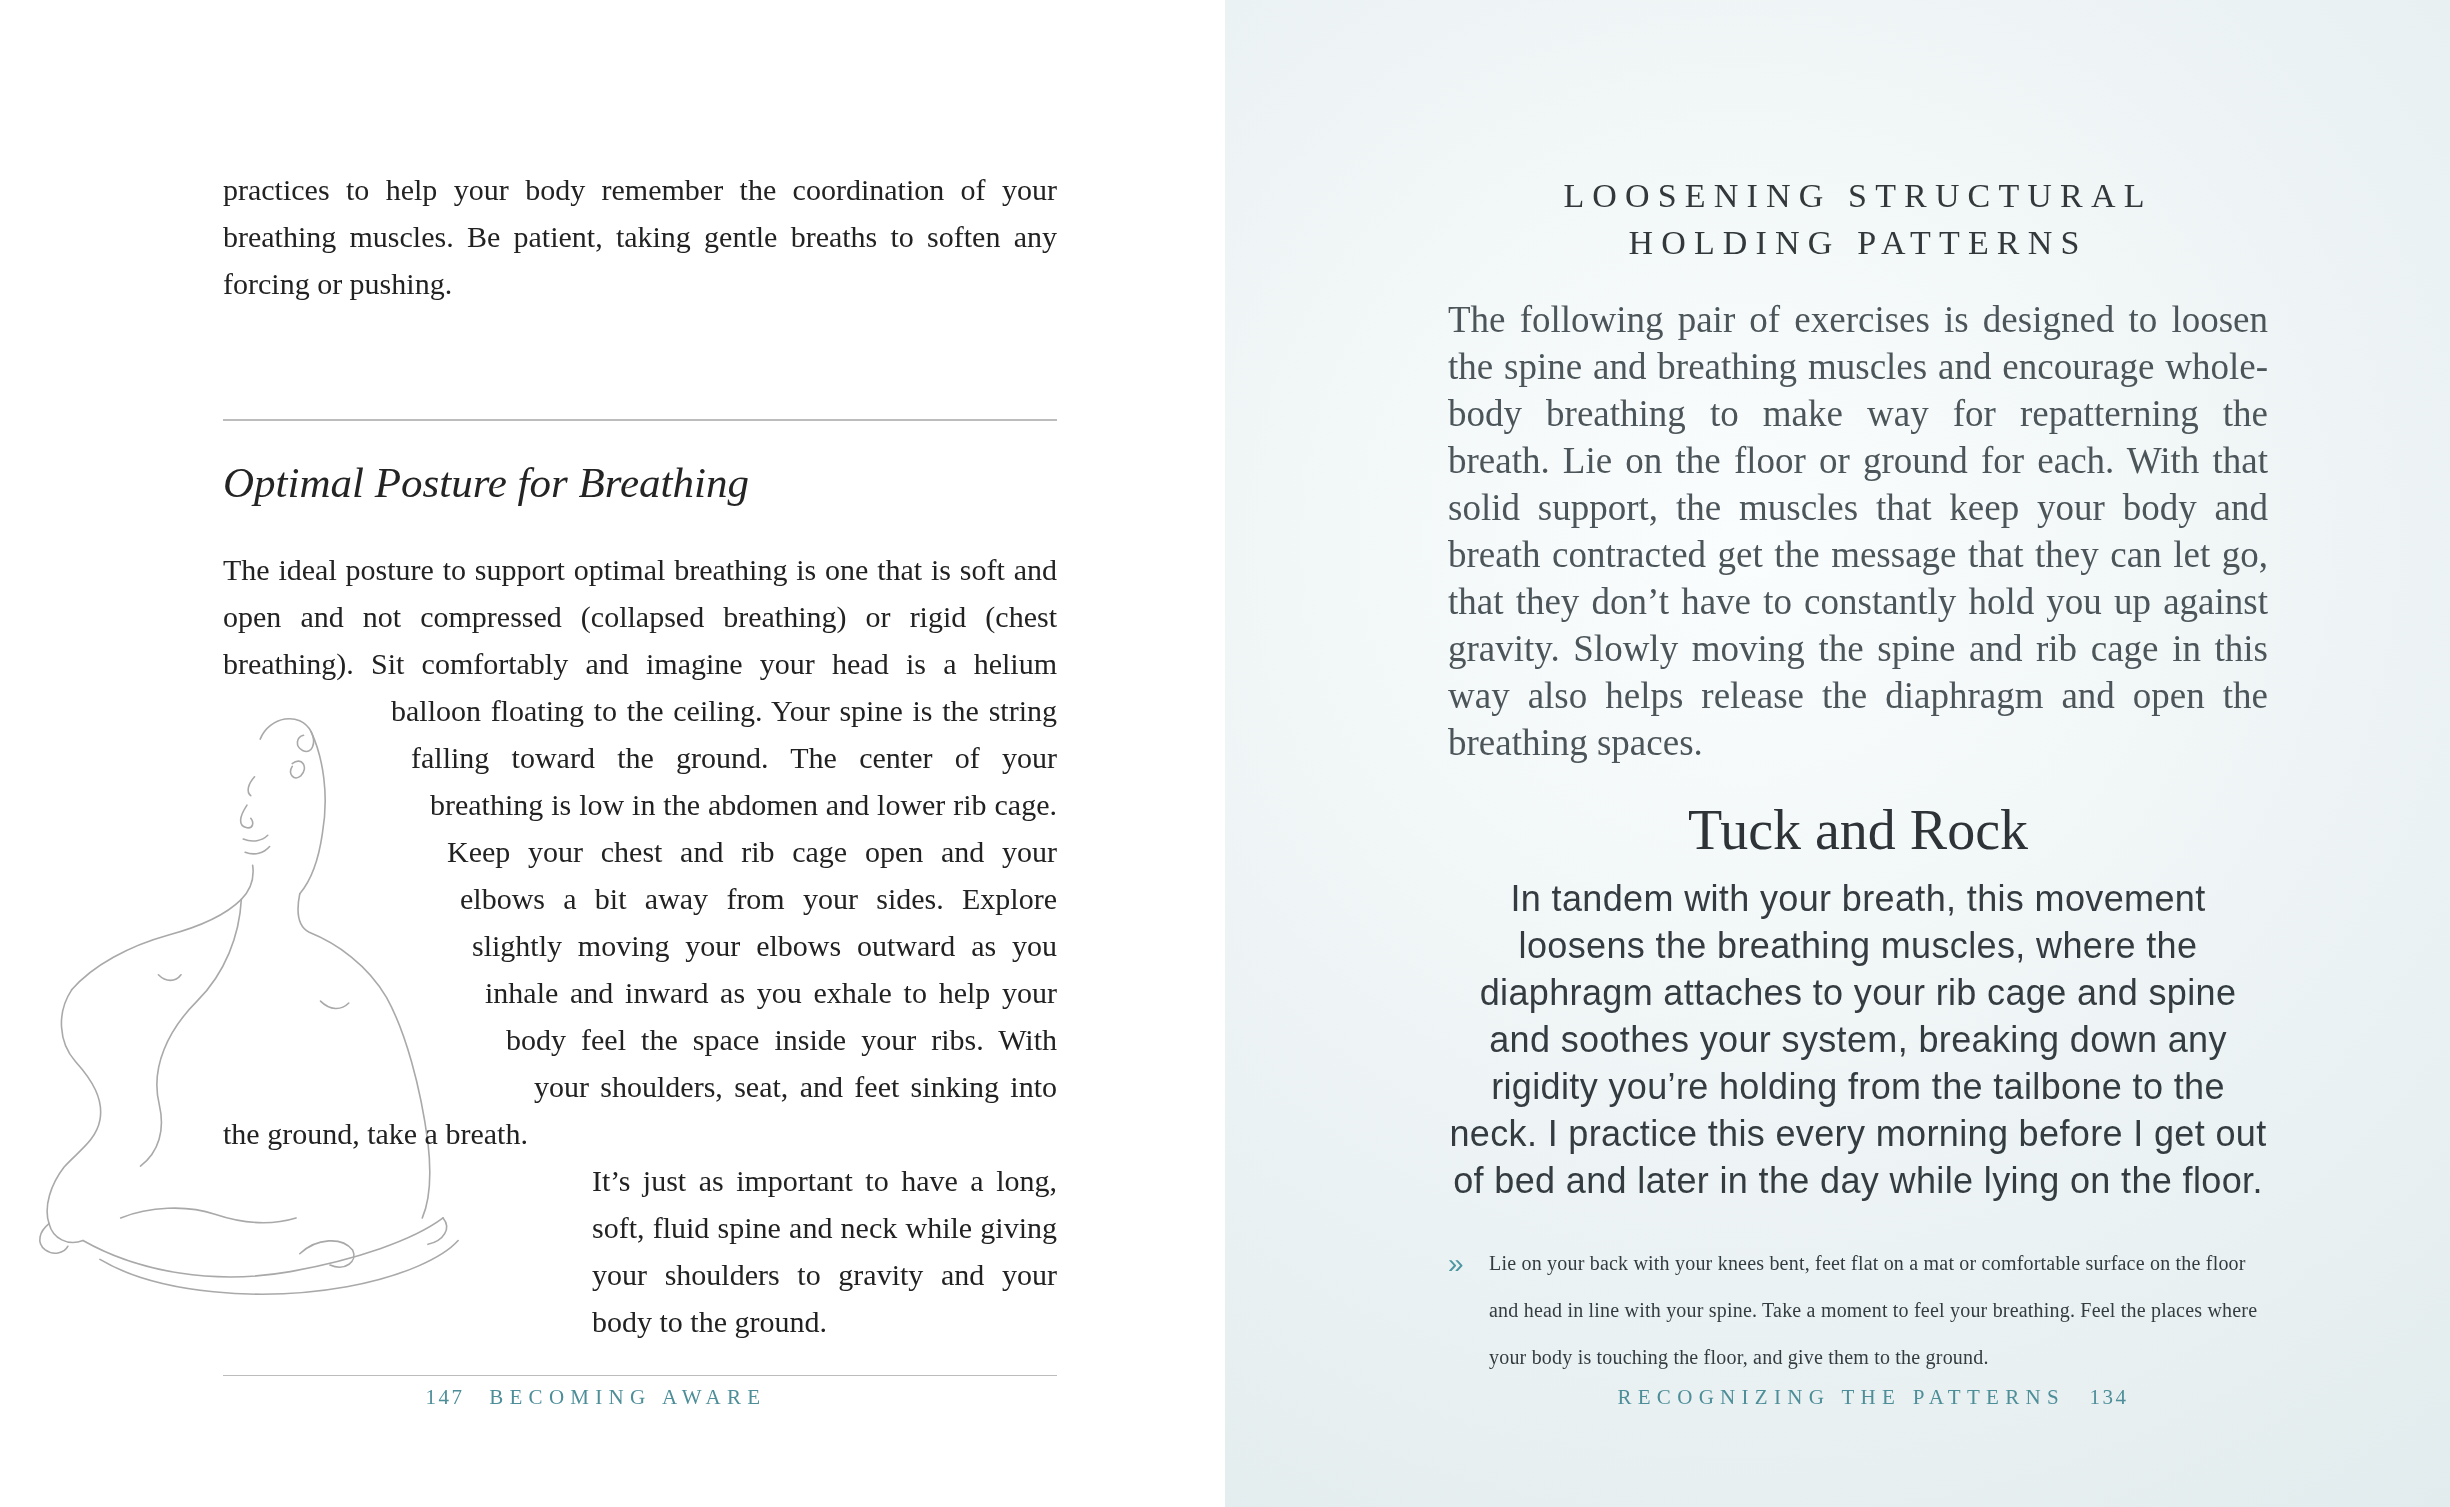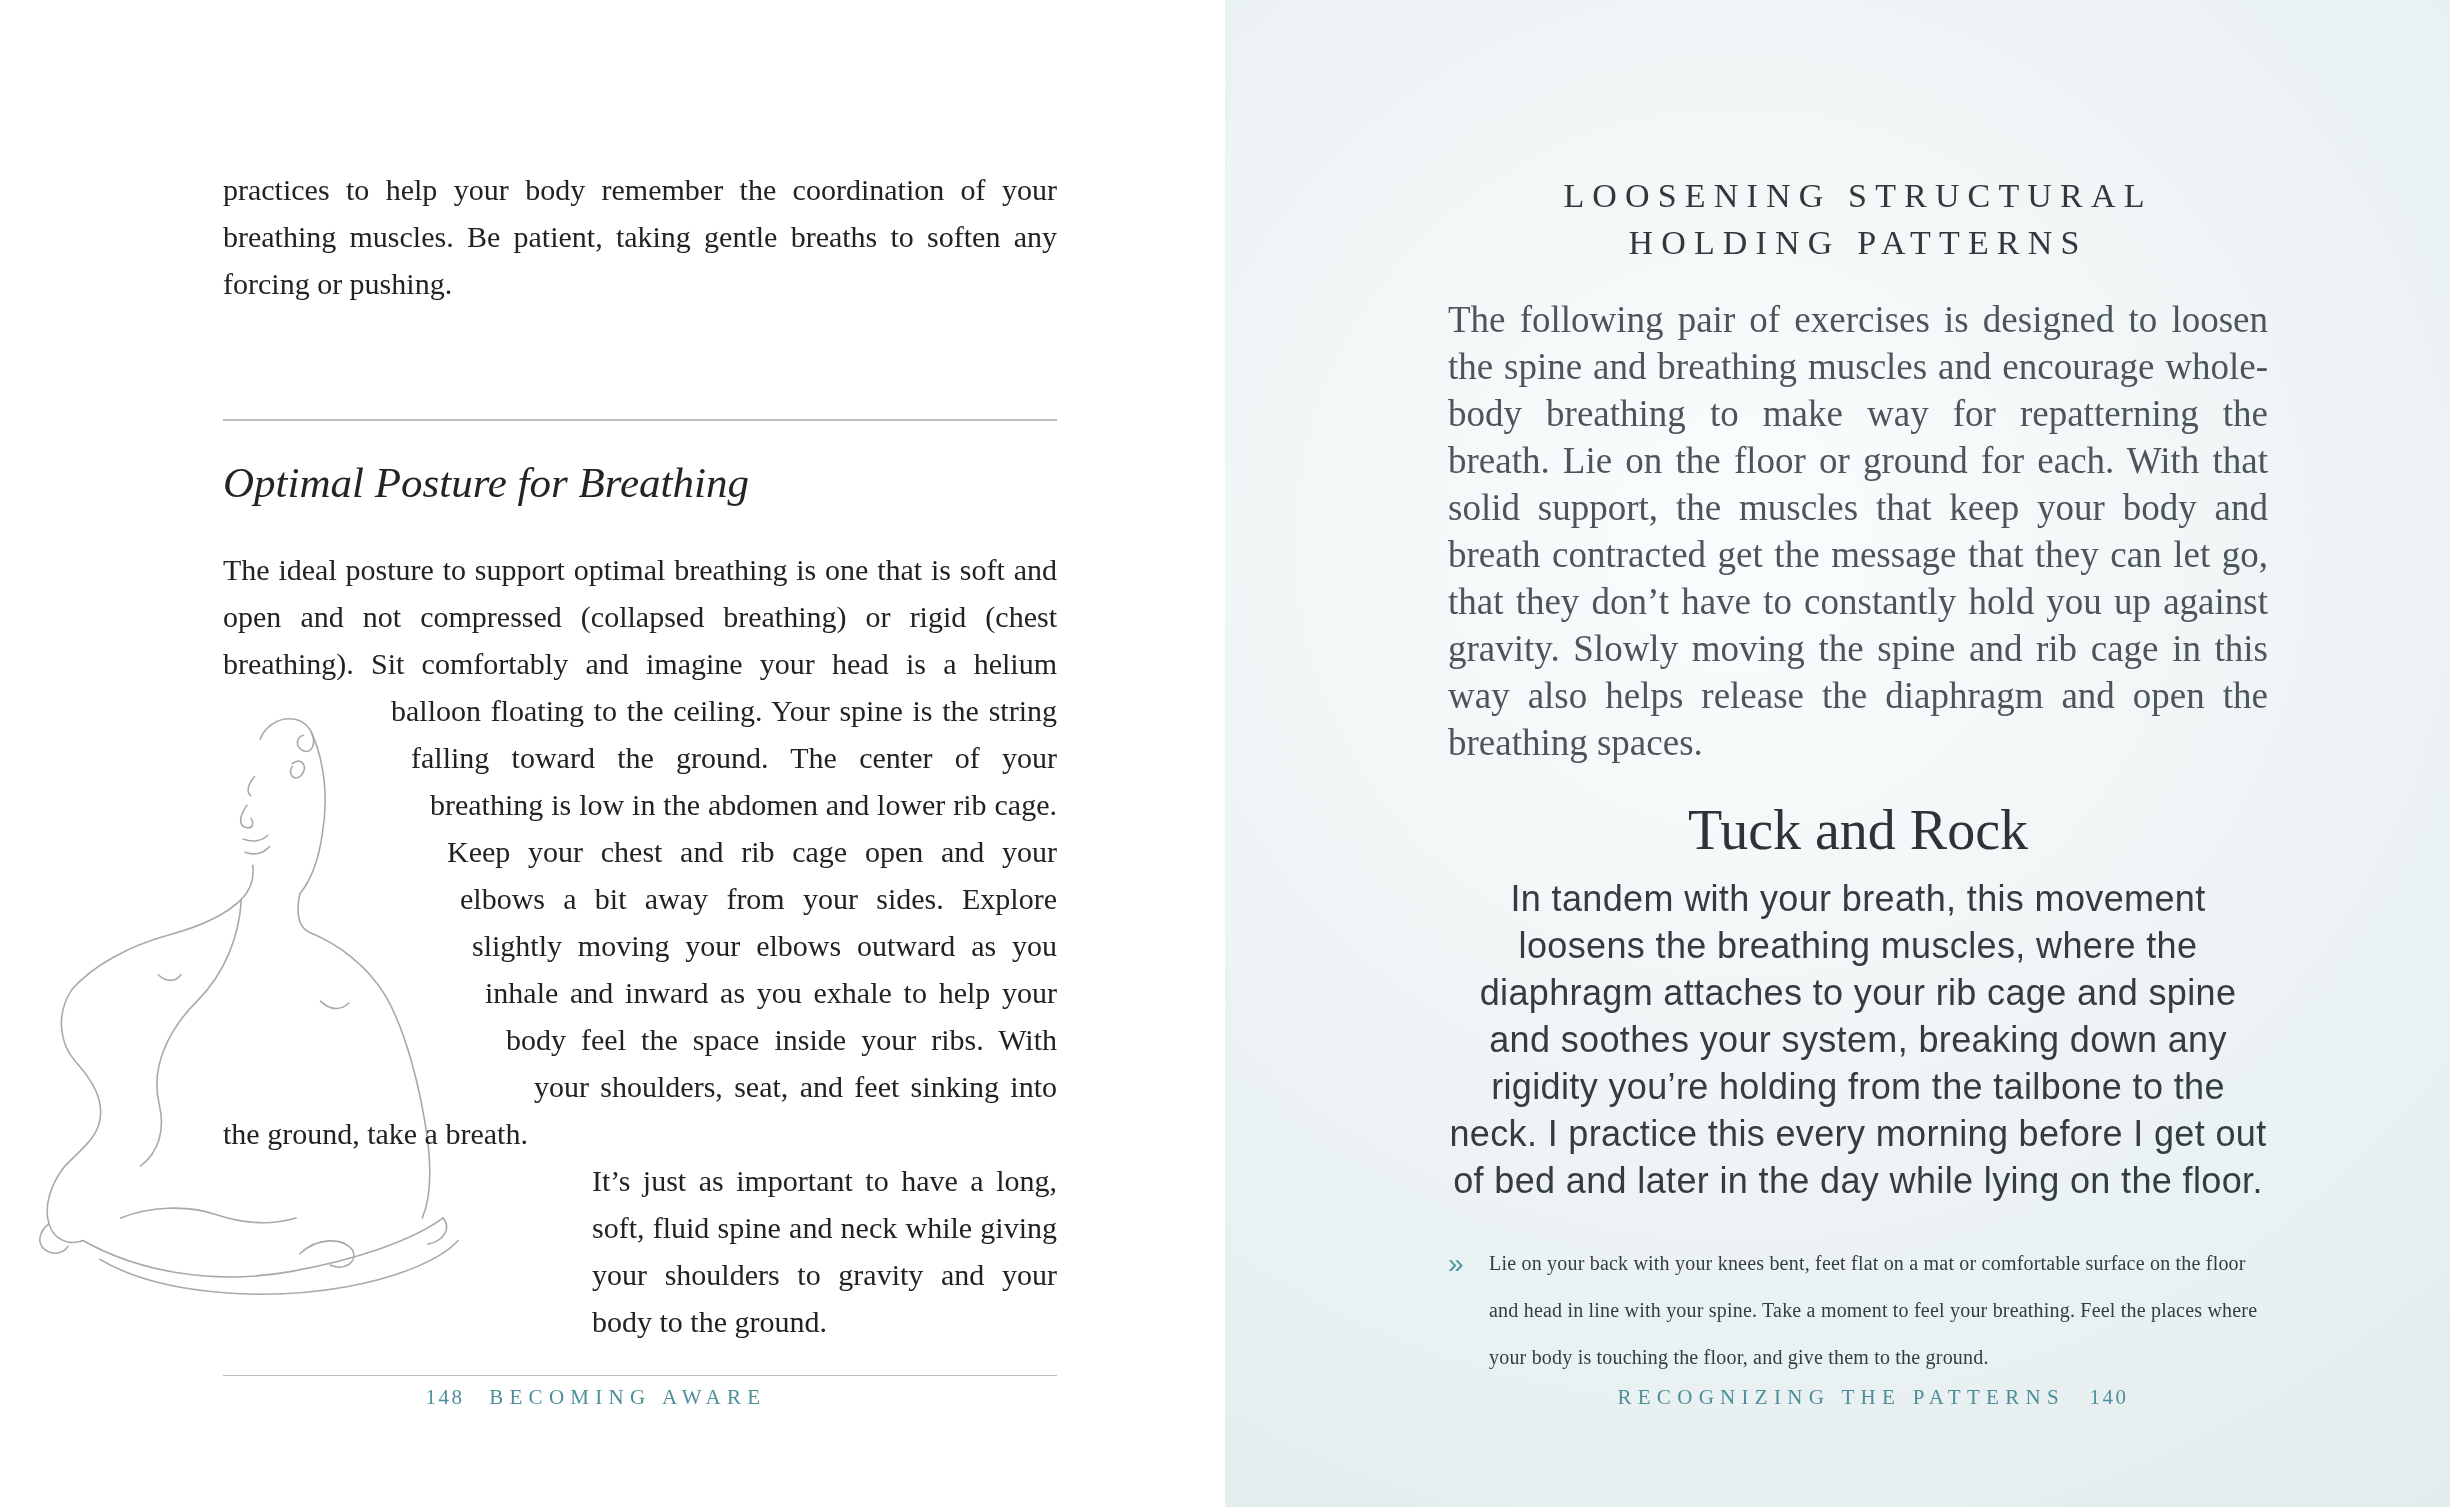--- a/index.html
+++ b/index.html
@@ -123,21 +123,21 @@
         <div class="sp" style="width:311px"></div>
         <p class="para-serif" style="margin:0">The ideal posture to support optimal breathing is one that is soft and open and not compressed (collapsed breathing) or rigid (chest breathing). Sit comfortably and imagine your head is a helium balloon floating to the ceiling. Your spine is the string falling toward the ground. The center of your breathing is low in the abdomen and lower rib cage. Keep your chest and rib cage open and your elbows a bit away from your sides. Explore slightly moving your elbows outward as you inhale and inward as you exhale to help your body feel the space inside your ribs. With your shoulders, seat, and feet sinking into the ground, take a breath.</p>
       </div>
 
       <p class="para-serif para2">It’s just as important to have a long, soft, fluid spine and neck while giving your shoulders to gravity and your body to the ground.</p>
 
       <div class="rule rule-bottom"></div>
     </div>
 
     <div class="footer footer-left">
-      <span class="pgnum">148</span><span class="sep"></span><span>BECOMING AWARE</span>
+      <span class="pgnum">147</span><span class="sep"></span><span>BECOMING AWARE</span>
     </div>
   </div>
 
   <div class="page-right">
     <div class="right-col">
 
       <h1 class="chapter-heading">
         <span>LOOSENING STRUCTURAL</span><br>
         <span>HOLDING PATTERNS</span>
       </h1>
@@ -149,18 +149,18 @@
 
       <p class="sans-para">In tandem with your breath, this movement loosens the breathing muscles, where the diaphragm attaches to your rib cage and spine and soothes your system, breaking down any rigidity you’re holding from the tailbone to the neck. I practice this every morning before I get out of bed and later in the day while lying on the floor.</p>
 
       <div class="bullet-row">
         <div class="bullet-marker">»</div>
         <div class="bullet-text">Lie on your back with your knees bent, feet flat on a mat or comfortable surface on the floor and head in line with your spine. Take a moment to feel your breathing. Feel the places where your body is touching the floor, and give them to the ground.</div>
       </div>
     </div>
 
     <div class="footer footer-right" style="left:231px;position:absolute;">
-      <span>RECOGNIZING THE PATTERNS</span><span class="sep"></span><span class="pgnum">140</span>
+      <span>RECOGNIZING THE PATTERNS</span><span class="sep"></span><span class="pgnum">134</span>
     </div>
   </div>
 
 </div>
 
 
 </body></html>

